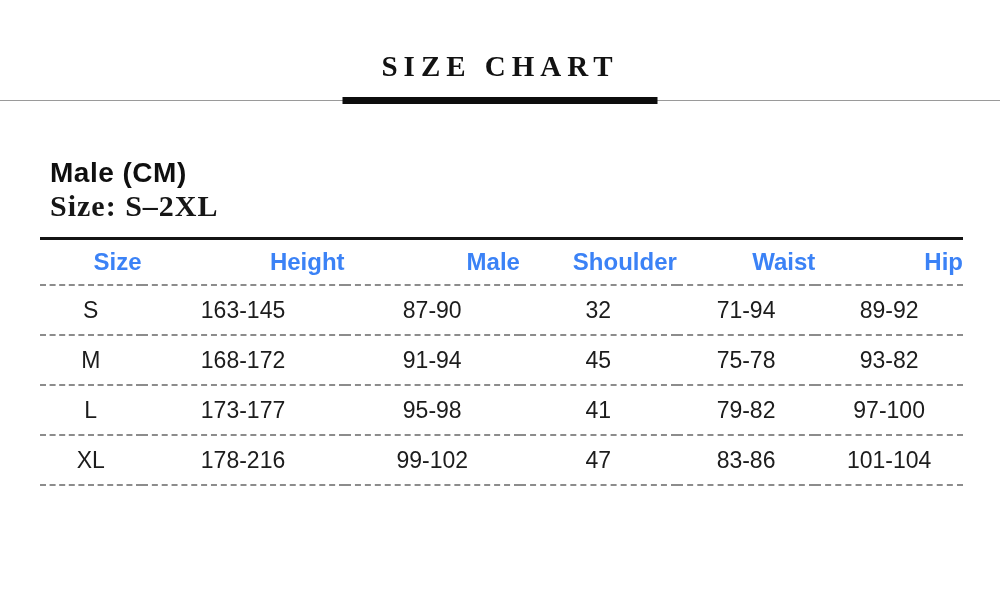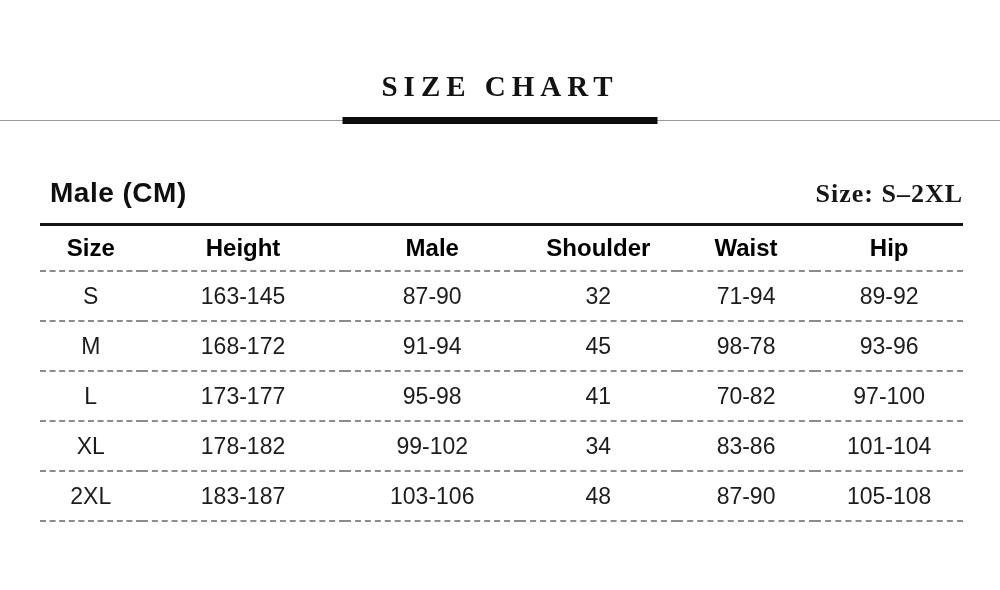--- a/index.html
+++ b/index.html
@@ -16,21 +16,21 @@
   }
   .page {
     width: 1000px;
     height: 590px;
     position: relative;
   }
 
   
   .title {
     margin: 0;
-    padding-top: 70px;
+    padding-top: 50px;
     text-align: center;
     font-family: "Liberation Serif", serif;
     font-weight: bold;
     font-size: 29px;
     letter-spacing: 6px;
     color: #121212;
   }
   .title-rule {
     position: relative;
     margin-top: 14px;
@@ -53,50 +53,51 @@
     height: 7px;
     background: #0d0d0d;
   }
 
   
   .meta-row {
     display: flex;
     justify-content: space-between;
     align-items: baseline;
     margin: 52px 37px 0 50px;
+    flex-direction: column;
   }
   .gender-label {
     font-size: 28px;
     font-weight: bold;
     color: #0f0f0f;
     letter-spacing: 0.5px;
   }
   .size-range-label {
     font-family: "Liberation Serif", serif;
-    font-size: 26px;
+    font-size: 30px;
     font-weight: bold;
     color: #161616;
     letter-spacing: 1px;
   }
 
   
   table.size-table {
     margin: 14px 37px 0 40px;
     width: 923px;
     border-collapse: collapse;
     table-layout: fixed;
   }
   table.size-table th {
     border-top: 3px solid #141414;
     border-bottom: 2px dashed #8c8c8c;
     height: 44px;
     font-size: 24px;
     font-weight: bold;
-    color: #000000;
-    text-align: center;
+    color: #3b82f6;
+    text-align: right;
     vertical-align: middle;
     padding: 0;
   }
   table.size-table td {
     border-bottom: 2px dashed #8c8c8c;
     height: 48px;
     font-size: 23px;
     font-weight: normal;
     color: #1c1c1c;
     text-align: center;
@@ -147,43 +148,35 @@
           <td>87-90</td>
           <td>32</td>
           <td>71-94</td>
           <td>89-92</td>
         </tr>
         <tr>
           <td>M</td>
           <td>168-172</td>
           <td>91-94</td>
           <td>45</td>
-          <td>98-78</td>
-          <td>93-96</td>
+          <td>75-78</td>
+          <td>93-82</td>
         </tr>
         <tr>
           <td>L</td>
           <td>173-177</td>
           <td>95-98</td>
           <td>41</td>
-          <td>70-82</td>
+          <td>79-82</td>
           <td>97-100</td>
         </tr>
         <tr>
           <td>XL</td>
-          <td>178-182</td>
+          <td>178-216</td>
           <td>99-102</td>
-          <td>34</td>
+          <td>47</td>
           <td>83-86</td>
           <td>101-104</td>
-        </tr>
-        <tr>
-          <td>2XL</td>
-          <td>183-187</td>
-          <td>103-106</td>
-          <td>48</td>
-          <td>87-90</td>
-          <td>105-108</td>
         </tr>
       </tbody>
   </table>
 
 </div>
 
 </body></html>

